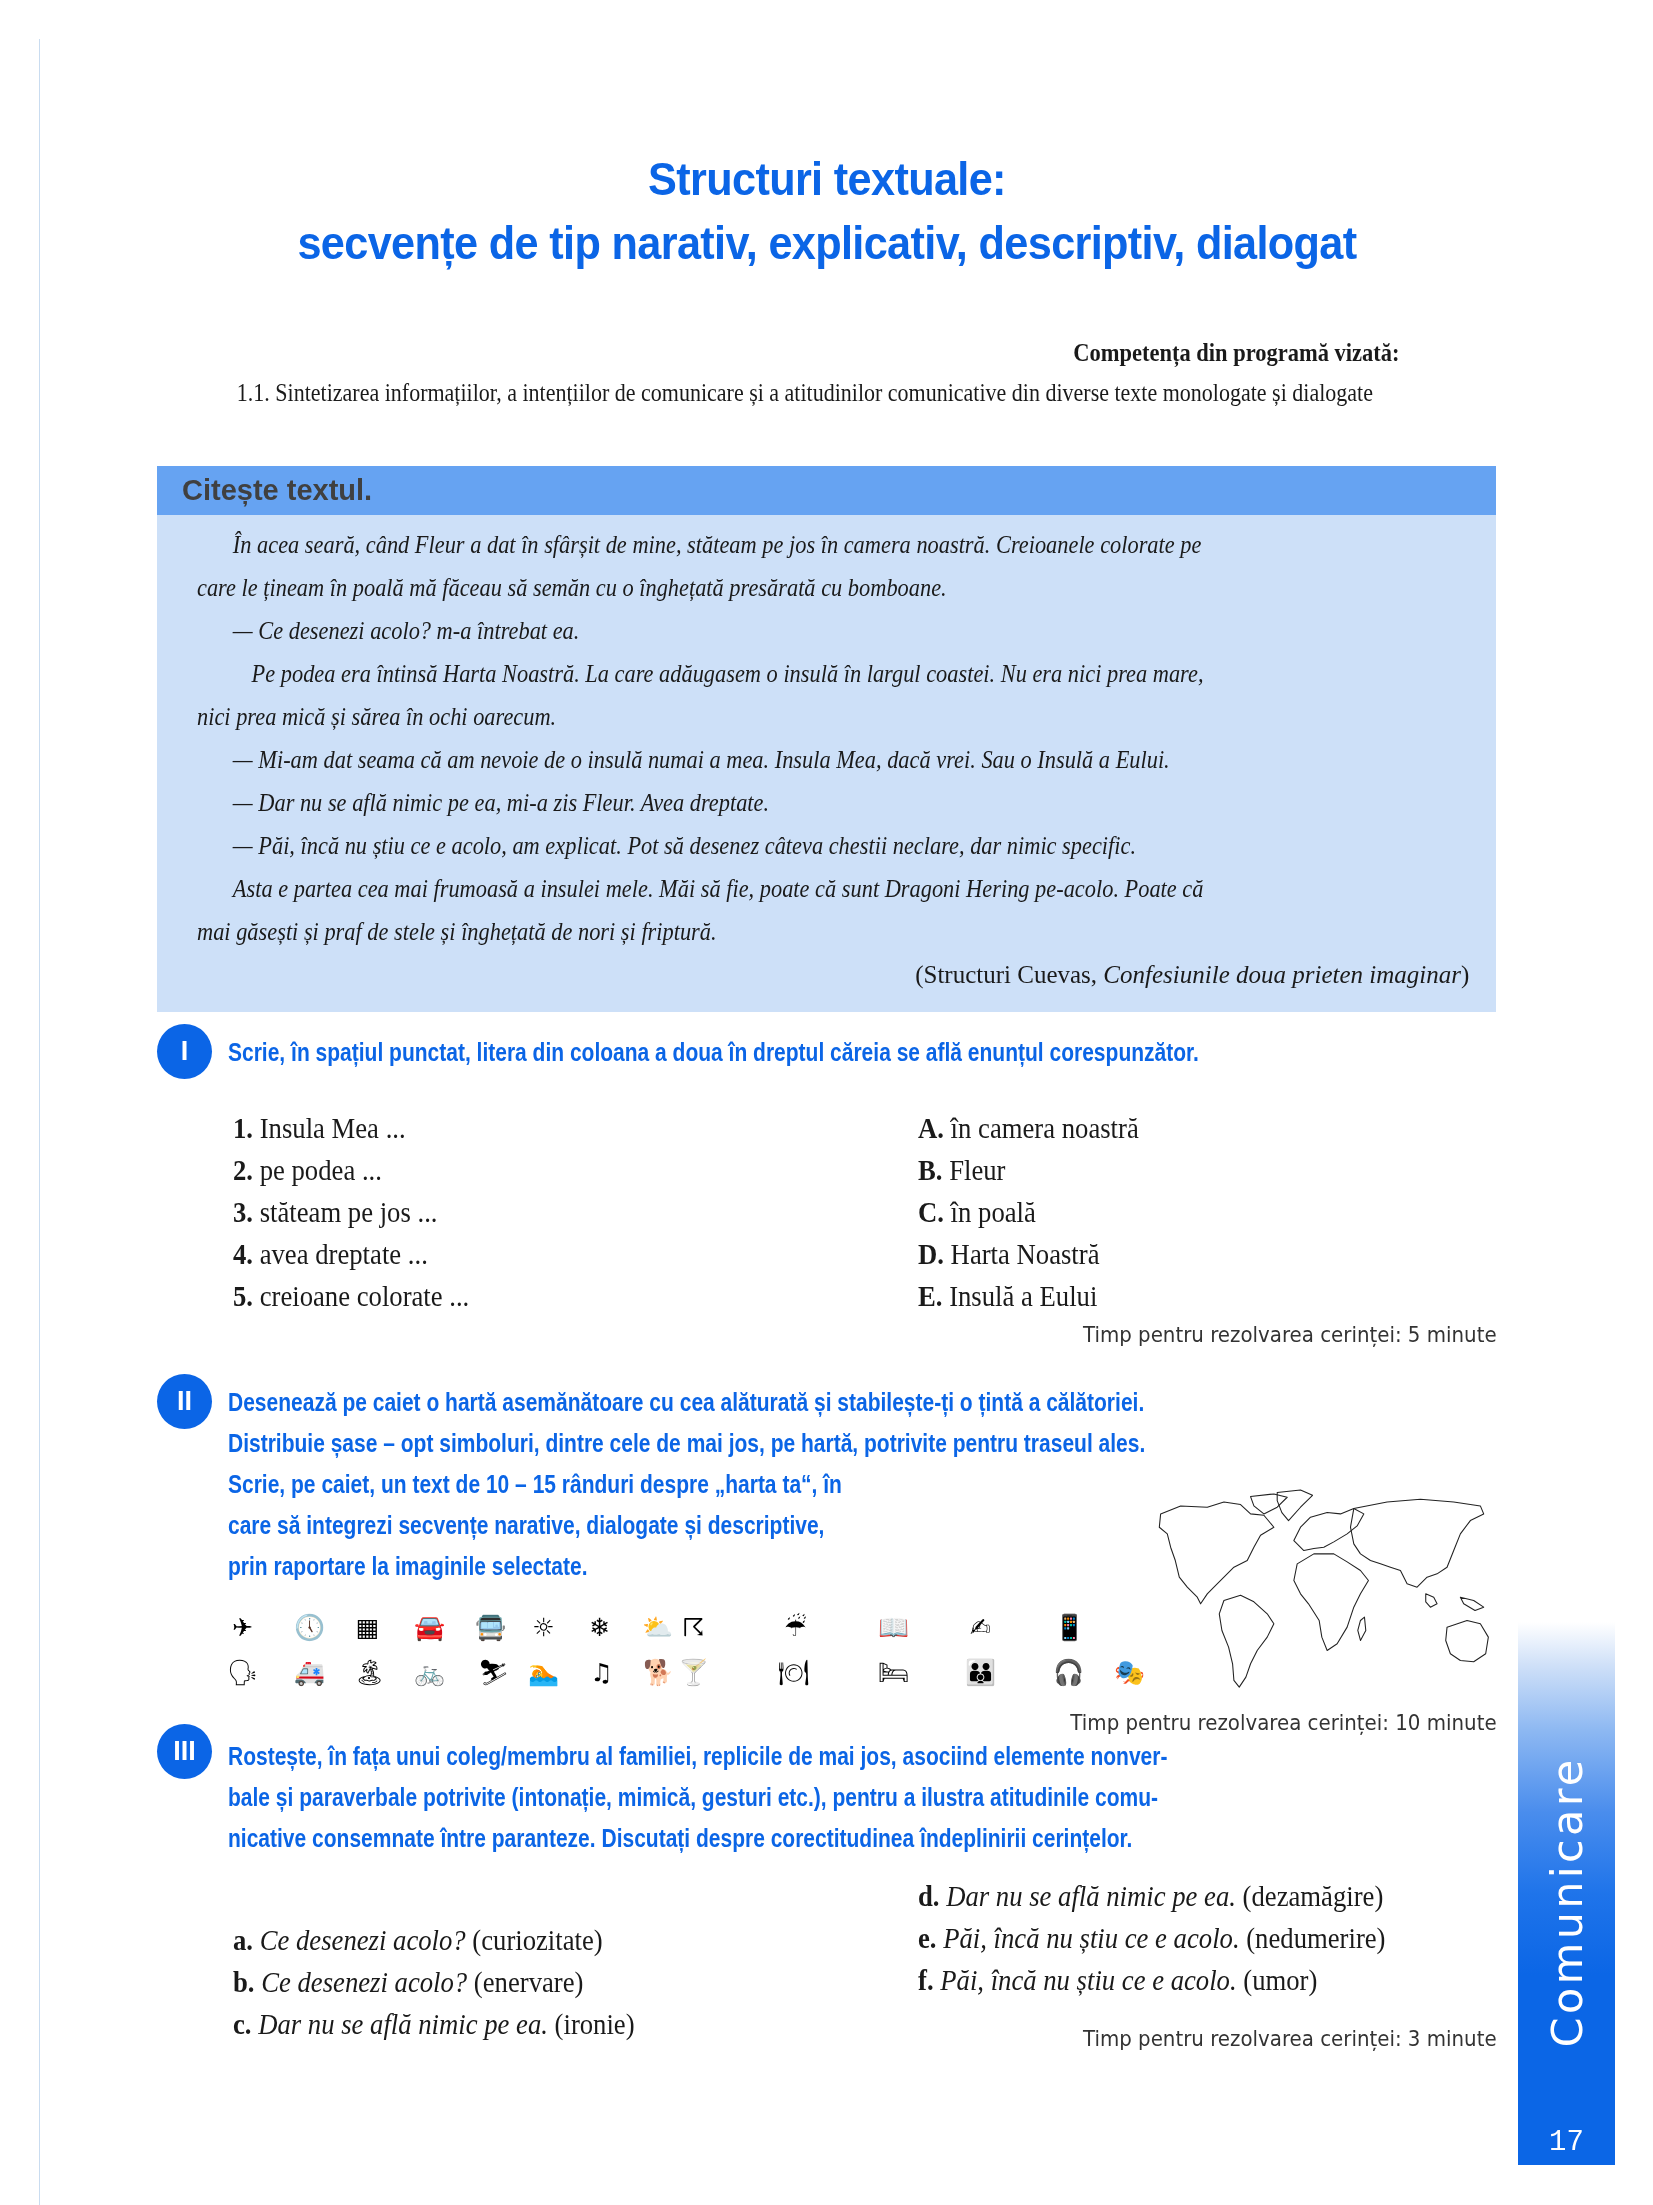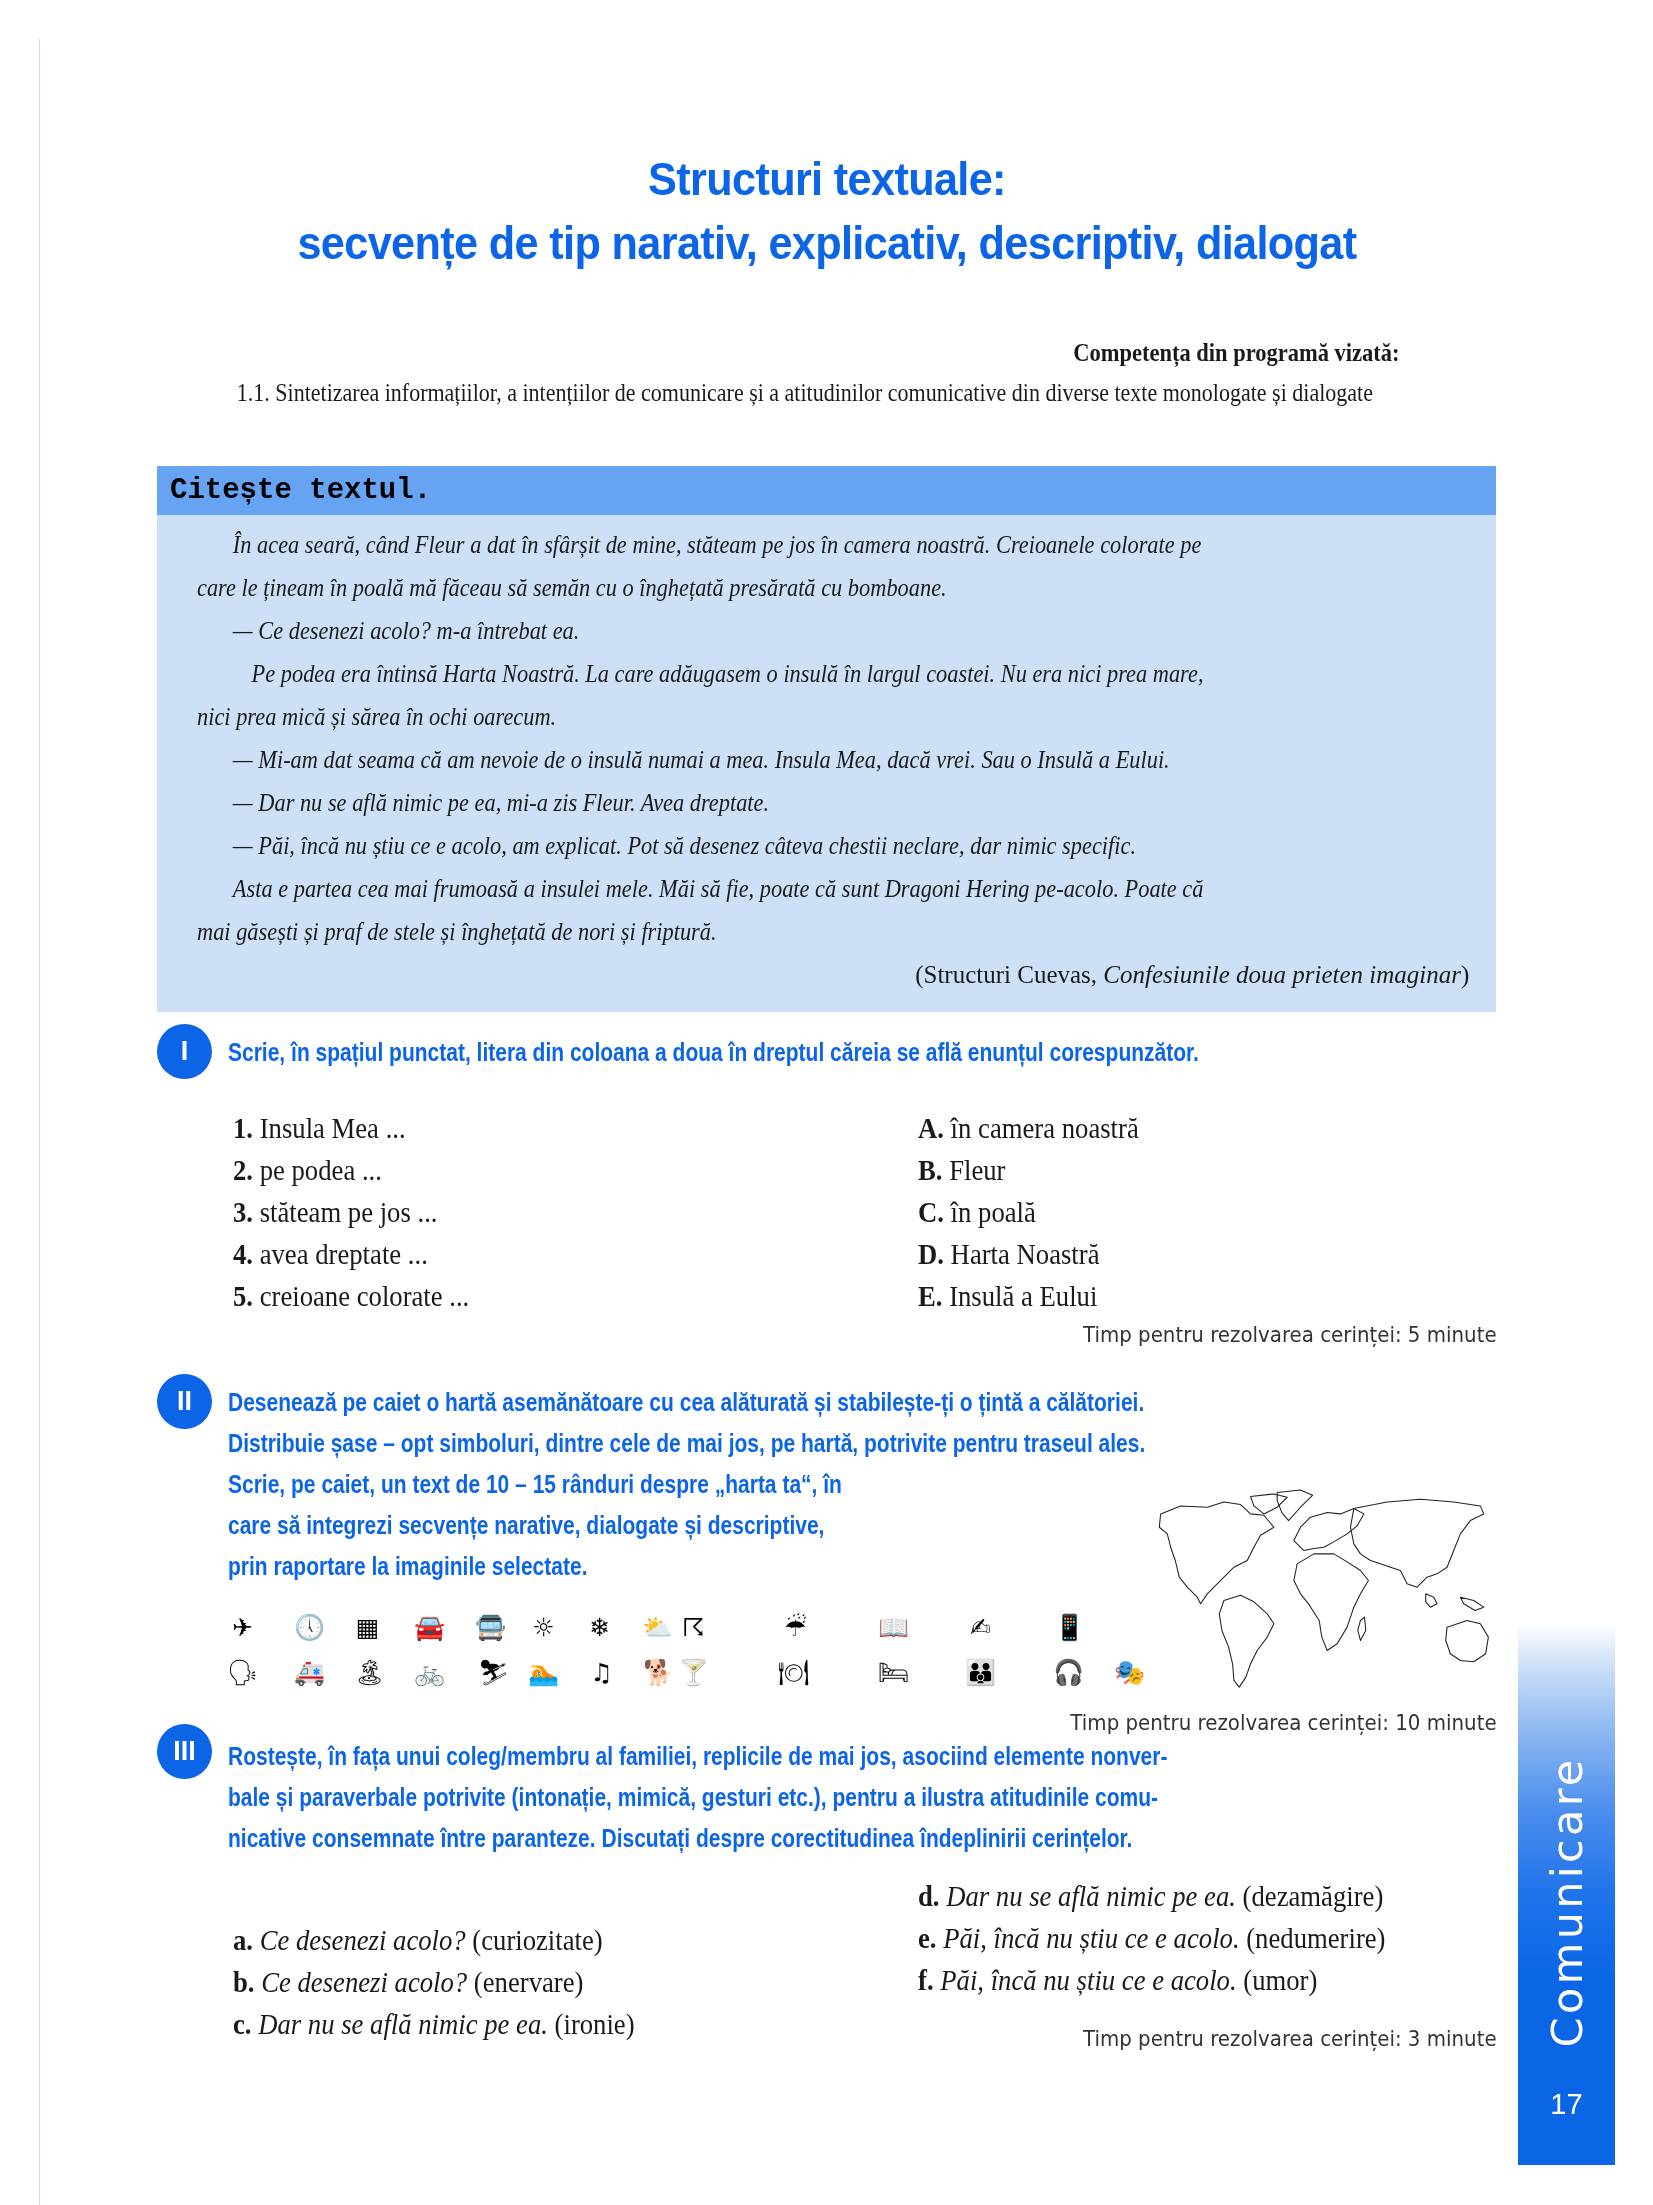--- a/index.html
+++ b/index.html
@@ -10,22 +10,22 @@
 
   .title { position: absolute; left: 0; top: 147px; width: 1654px; text-align: center;
     font-family: "Liberation Sans", sans-serif; font-weight: bold; color: #0b65e6;
     font-size: 47px; line-height: 64px; letter-spacing: -0.7px; transform: scaleX(0.92); transform-origin: 827px 0; }
 
   .competence { position: absolute; left: 199px; top: 333px; width: 1334px; font-size: 25px; text-align: right; }
   .competence .label { font-weight: bold; line-height: 40px; transform: scaleX(0.9); transform-origin: 0 0; display: block; }
   .competence .text { line-height: 40px; transform: scaleX(0.88); transform-origin: 0 0; display: block; white-space: nowrap; }
 
   .read-box { position: absolute; left: 157px; top: 466px; width: 1339px; height: 546px; background: #cde0f8; }
-  .read-box .header { height: 49px; background: #66a3f2; color: #000000; font-family: Liberation Mono, monospace;
-    font-weight: bold; font-size: 29px; line-height: 49px; padding-left: 13px; }
+  .read-box .header { height: 49px; background: #66a3f2; color: #404040; font-family: Liberation Sans, sans-serif;
+    font-weight: bold; font-size: 29px; line-height: 49px; padding-left: 25px; }
   .read-box .body { padding: 8px 24px 0 40px; font-style: italic; font-size: 25px; line-height: 43px; }
   .read-box .p { display: block; white-space: nowrap; transform: scaleX(0.895); transform-origin: 0 0; }
   .read-box .indent { padding-left: 40px; }
   .read-box .indent2 { padding-left: 61px; }
   .read-box .dash { padding-left: 40px; }
   .read-box .source { text-align: right; font-style: normal; white-space: nowrap; padding-right: 2.7px; }
   .read-box .source em { font-style: italic; }
 
   .badge { position: absolute; left: 157px; width: 55px; height: 55px; border-radius: 50%; background: #0b65e6;
     color: #fff; font-family: "Liberation Sans", sans-serif; font-weight: bold; font-size: 27px;
@@ -47,22 +47,22 @@
 
   .icons { position: absolute; left: 227px; top: 1612px; width: 1000px; }
   .icon-row { position: relative; height: 45px; }
   .icon { position: absolute; width: 31px; height: 31px; display: flex; align-items: center; justify-content: center;
     font-size: 25px; line-height: 1; color: #000; font-family: "DejaVu Sans", sans-serif; }
 
   .sidebar { position: absolute; left: 1518px; top: 1622px; width: 97px; height: 543px;
     background: linear-gradient(to bottom, #ffffff 0%, #cfe0f8 8%, #8db8f2 20%, #4a8ded 35%, #1f74ea 50%, #0b66e6 65%, #0b66e6 100%); }
   .sidebar .section { position: absolute; left: 49px; top: 280px; transform: translate(-50%, -50%) rotate(-90deg);
     color: #fff; font-family: "DejaVu Sans", sans-serif; font-size: 43px; letter-spacing: 3.3px; white-space: nowrap; }
-  .sidebar .page-num { position: absolute; left: 0; width: 97px; top: 466px; text-align: center; color: #fff;
-    font-family: Liberation Sans, sans-serif; font-size: 29px; }
+  .sidebar .page-num { position: absolute; left: 0; width: 97px; top: 504px; text-align: center; color: #fff;
+    font-family: Liberation Mono, monospace; font-size: 29px; }
 </style>
 </head>
 <body>
 
 <div class="edge-line"></div>
 
 <div class="title">
   <div>Structuri textuale:</div>
   <div>secvențe de tip narativ, explicativ, descriptiv, dialogat</div>
 </div>

